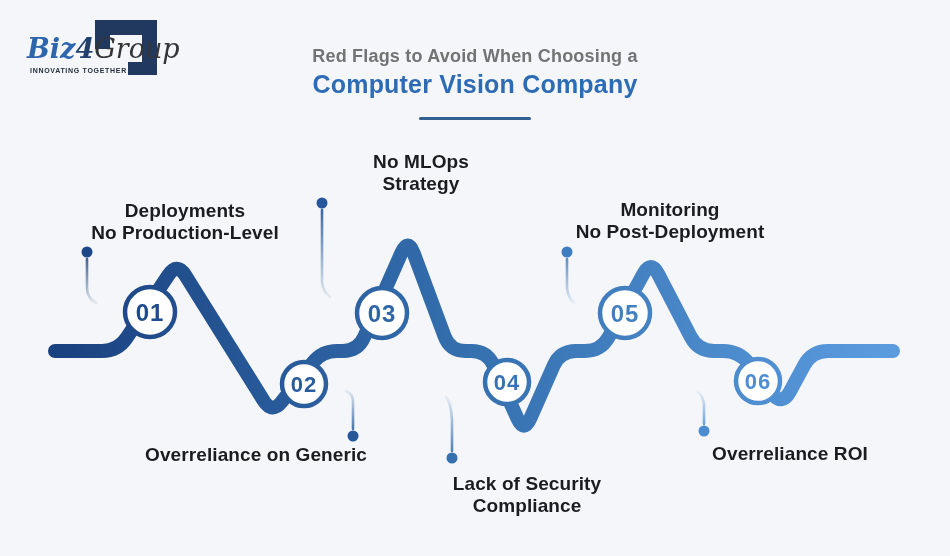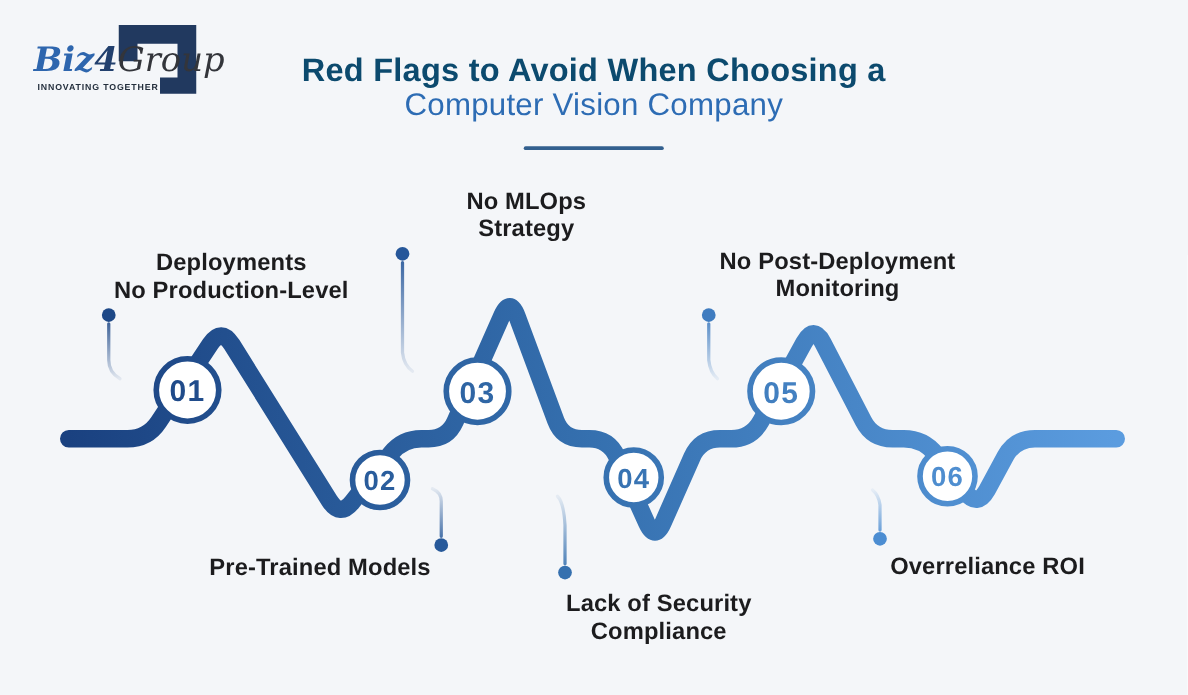--- a/index.html
+++ b/index.html
@@ -18,25 +18,25 @@
   .logo-biz{color:#2e66ae;font-weight:700;}
   .logo-4{color:#22406e;font-weight:700;}
   .logo-group{color:#33353b;}
   .logo-tagline{
     position:absolute;left:30px;top:67px;
     font-size:7px;font-weight:700;letter-spacing:.7px;color:#232e3c;
   }
   
   .title-line1{
     position:absolute;top:41px;left:0;right:0;text-align:center;
-    font-size:26px;line-height:30px;font-weight:700;color:#0c4a6e;letter-spacing:.2px;
+    font-size:18px;line-height:30px;font-weight:700;color:#737373;letter-spacing:.2px;
   }
   .title-line2{
     position:absolute;top:69px;left:0;right:0;text-align:center;
-    font-size:25px;line-height:30px;font-weight:400;color:#2d6cb4;letter-spacing:.2px;
+    font-size:25px;line-height:30px;font-weight:700;color:#2d6cb4;letter-spacing:.2px;
   }
   .title-divider{
     position:absolute;top:117px;left:419px;width:112px;height:3px;
     background:#33608f;border-radius:2px;
   }
   
   .wave-svg{position:absolute;left:0;top:0;width:950px;height:556px;}
   .wave-path{fill:none;stroke:url(#waveGrad);stroke-width:14;stroke-linecap:round;stroke-linejoin:round;}
   .node-circle{fill:#ffffff;stroke:url(#waveGrad);stroke-width:4.5;}
   .node-num{
@@ -156,31 +156,31 @@
       <circle class="node-circle" cx="758" cy="381" r="22"></circle>
       <text class="node-num bottom" x="758" y="389">06</text>
     </g>
   </svg>
 
   <div class="label" style="left:185px;top:200px">
     <span>Deployments</span>
     <span>No Production-Level</span>
   </div>
   <div class="label" style="left:256px;top:444px">
-    <span>Pre-Trained Models</span>
+    <span>Overreliance on Generic</span>
   </div>
   <div class="label" style="left:527px;top:473px">
     <span>Lack of Security</span>
     <span>Compliance</span>
   </div>
   <div class="label" style="left:421px;top:151px">
     <span>No MLOps</span>
     <span>Strategy</span>
   </div>
   <div class="label" style="left:670px;top:199px">
+    <span>Monitoring</span>
     <span>No Post-Deployment</span>
-    <span>Monitoring</span>
   </div>
   <div class="label" style="left:790px;top:443px">
     <span>Overreliance ROI</span>
   </div>
 
 </div>
 
 </body></html>

